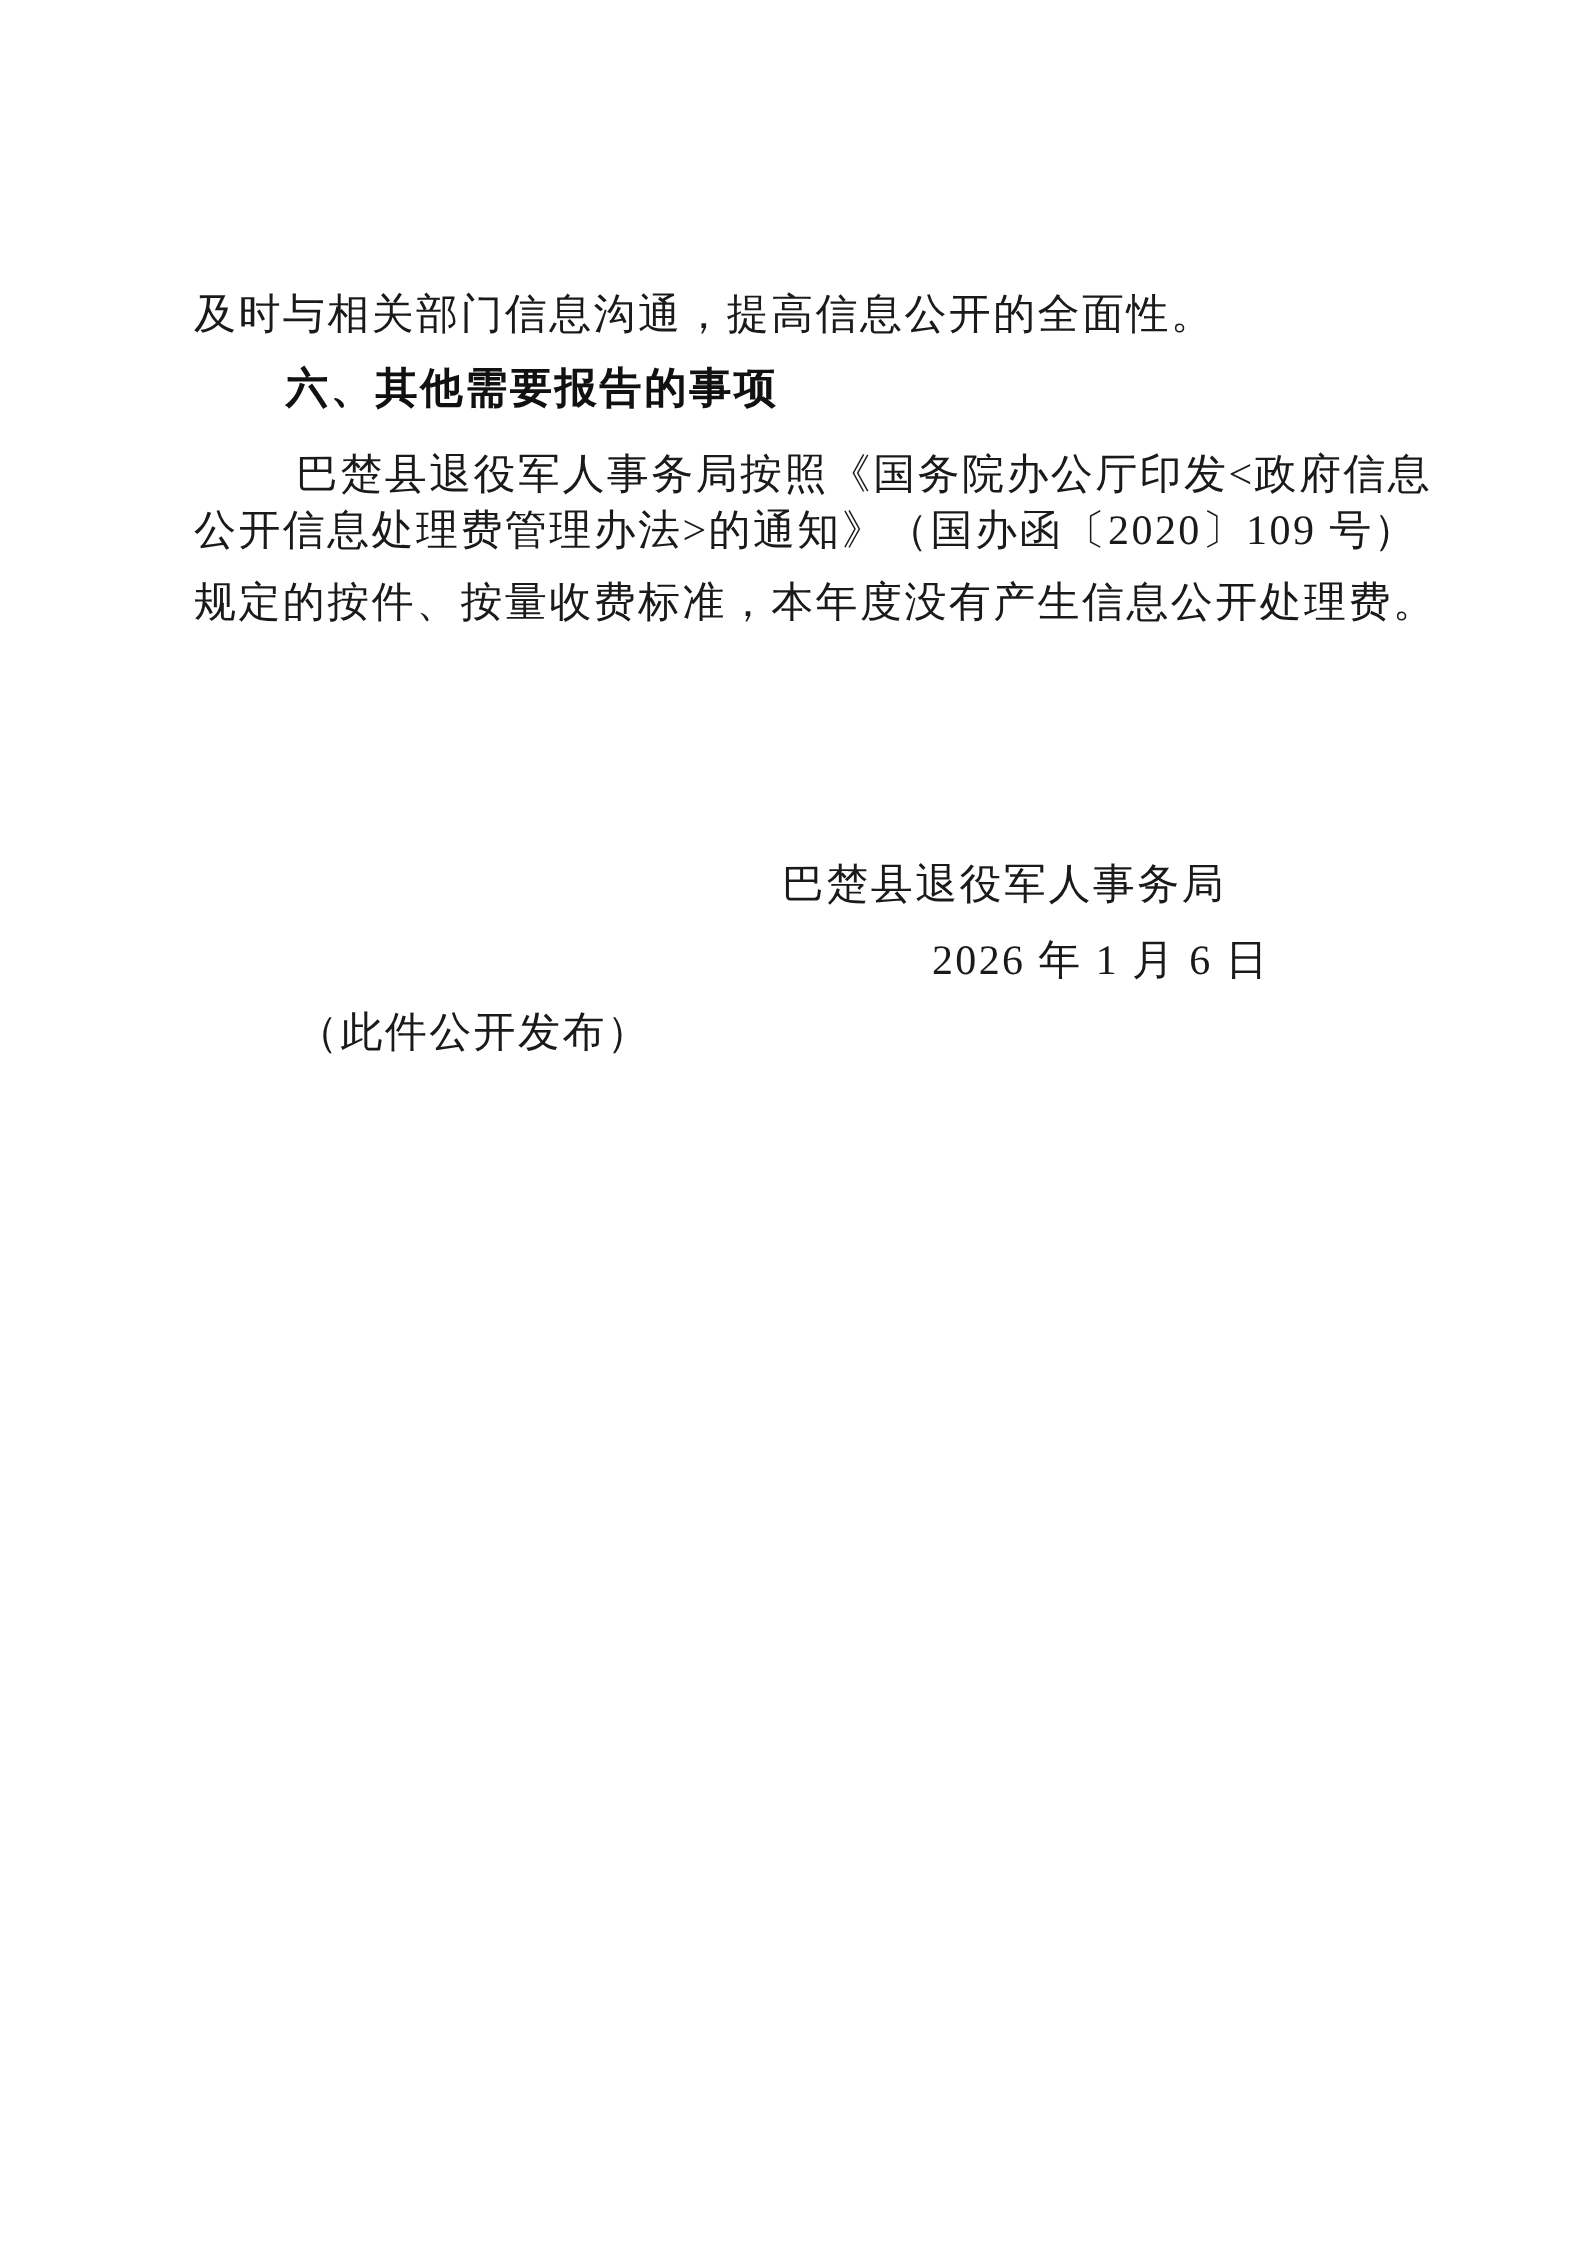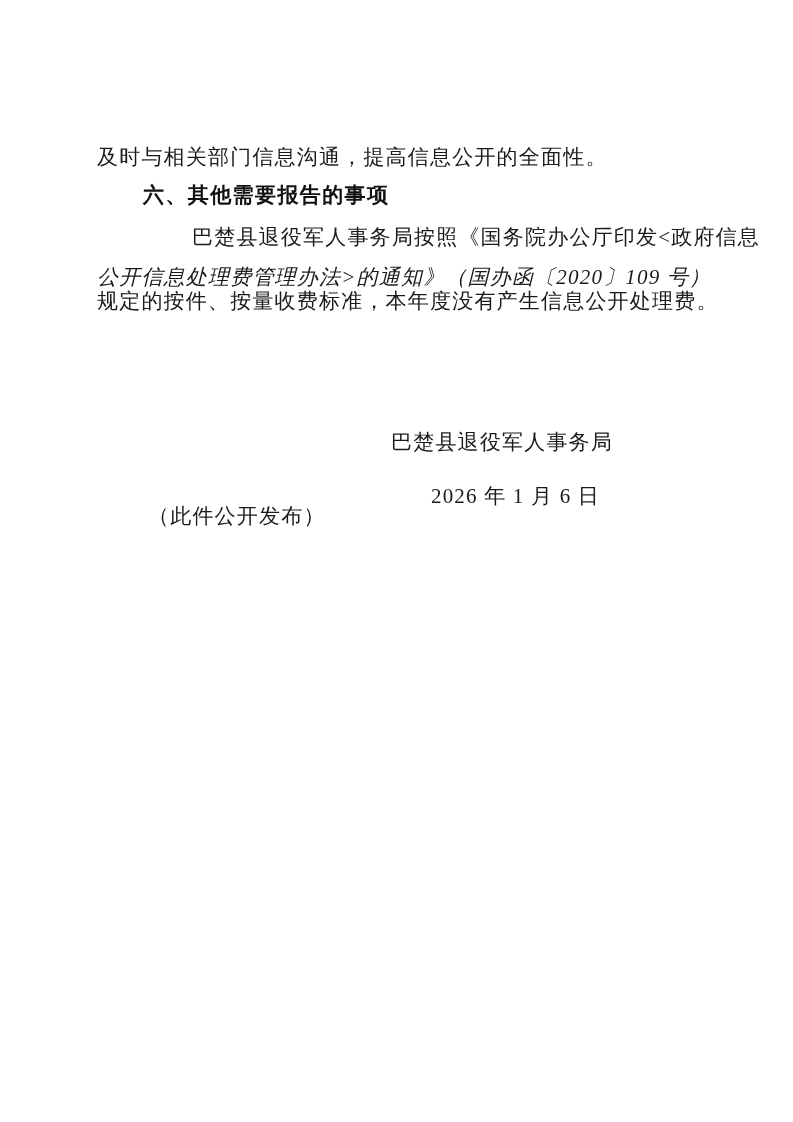--- a/index.html
+++ b/index.html
@@ -38,25 +38,25 @@
 </style>
 </head>
 <body>
 
 <div class="page">
 
   <div class="doc-line" style="left: 97px; top: 144px;">及时与相关部门信息沟通，提高信息公开的全面性。</div>
 
   <div class="doc-line heading" style="left: 143px; top: 182px;">六、其他需要报告的事项</div>
 
-  <div class="doc-line" style="left: 148px; top: 224px; margin-left: 44px;">巴楚县退役军人事务局按照《国务院办公厅印发&lt;政府信息</div>
+  <div class="doc-line" style="left: 148px; top: 224px;">巴楚县退役军人事务局按照《国务院办公厅印发&lt;政府信息</div>
 
-  <div class="doc-line" style="left: 97px; top: 264px; font-style: italic;">公开信息处理费管理办法&gt;的通知》（国办函〔2020〕109 号）</div>
+  <div class="doc-line" style="left: 97px; top: 252px;">公开信息处理费管理办法&gt;的通知》（国办函〔2020〕109 号）</div>
 
   <div class="doc-line" style="left: 97px; top: 288px;">规定的按件、按量收费标准，本年度没有产生信息公开处理费。</div>
 
   <div class="doc-line right-anchored" style="right: 180px; top: 429px;">巴楚县退役军人事务局</div>
 
-  <div class="doc-line right-anchored" style="right: 193px; top: 467px; margin-top: 16px;">2026 年 1 月 6 日</div>
+  <div class="doc-line right-anchored" style="right: 158px; top: 467px;">2026 年 1 月 6 日</div>
 
   <div class="doc-line" style="left: 148px; top: 503px; text-align: right;">（此件公开发布）</div>
 
 </div>
 
 </body></html>

